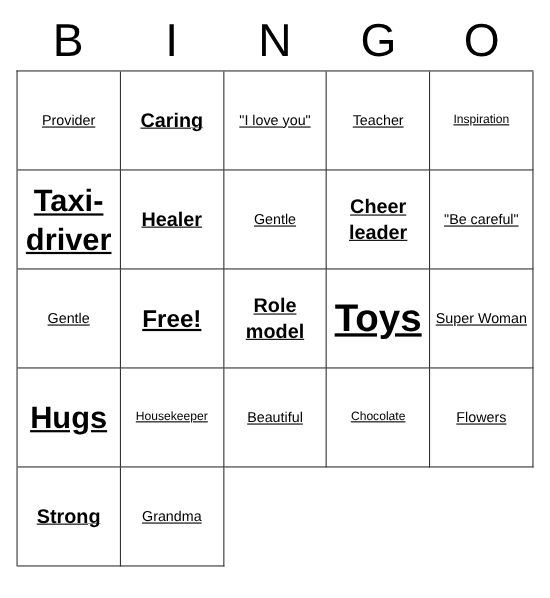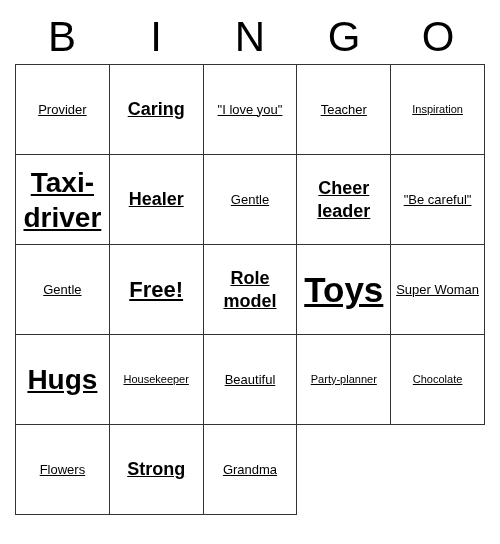--- a/index.html
+++ b/index.html
@@ -91,18 +91,17 @@
     <div class="bingo-cell medium">Cheer leader</div>
     <div class="bingo-cell">"Be careful"</div>
     <div class="bingo-cell">Gentle</div>
     <div class="bingo-cell free">Free!</div>
     <div class="bingo-cell medium">Role model</div>
     <div class="bingo-cell xl">Toys</div>
     <div class="bingo-cell">Super Woman</div>
     <div class="bingo-cell large">Hugs</div>
     <div class="bingo-cell small">Housekeeper</div>
     <div class="bingo-cell">Beautiful</div>
-    <div class="bingo-cell small">Party-planner</div>
     <div class="bingo-cell small">Chocolate</div>
     <div class="bingo-cell">Flowers</div>
     <div class="bingo-cell medium">Strong</div>
     <div class="bingo-cell">Grandma</div>
   </div>
 
 </body></html>

